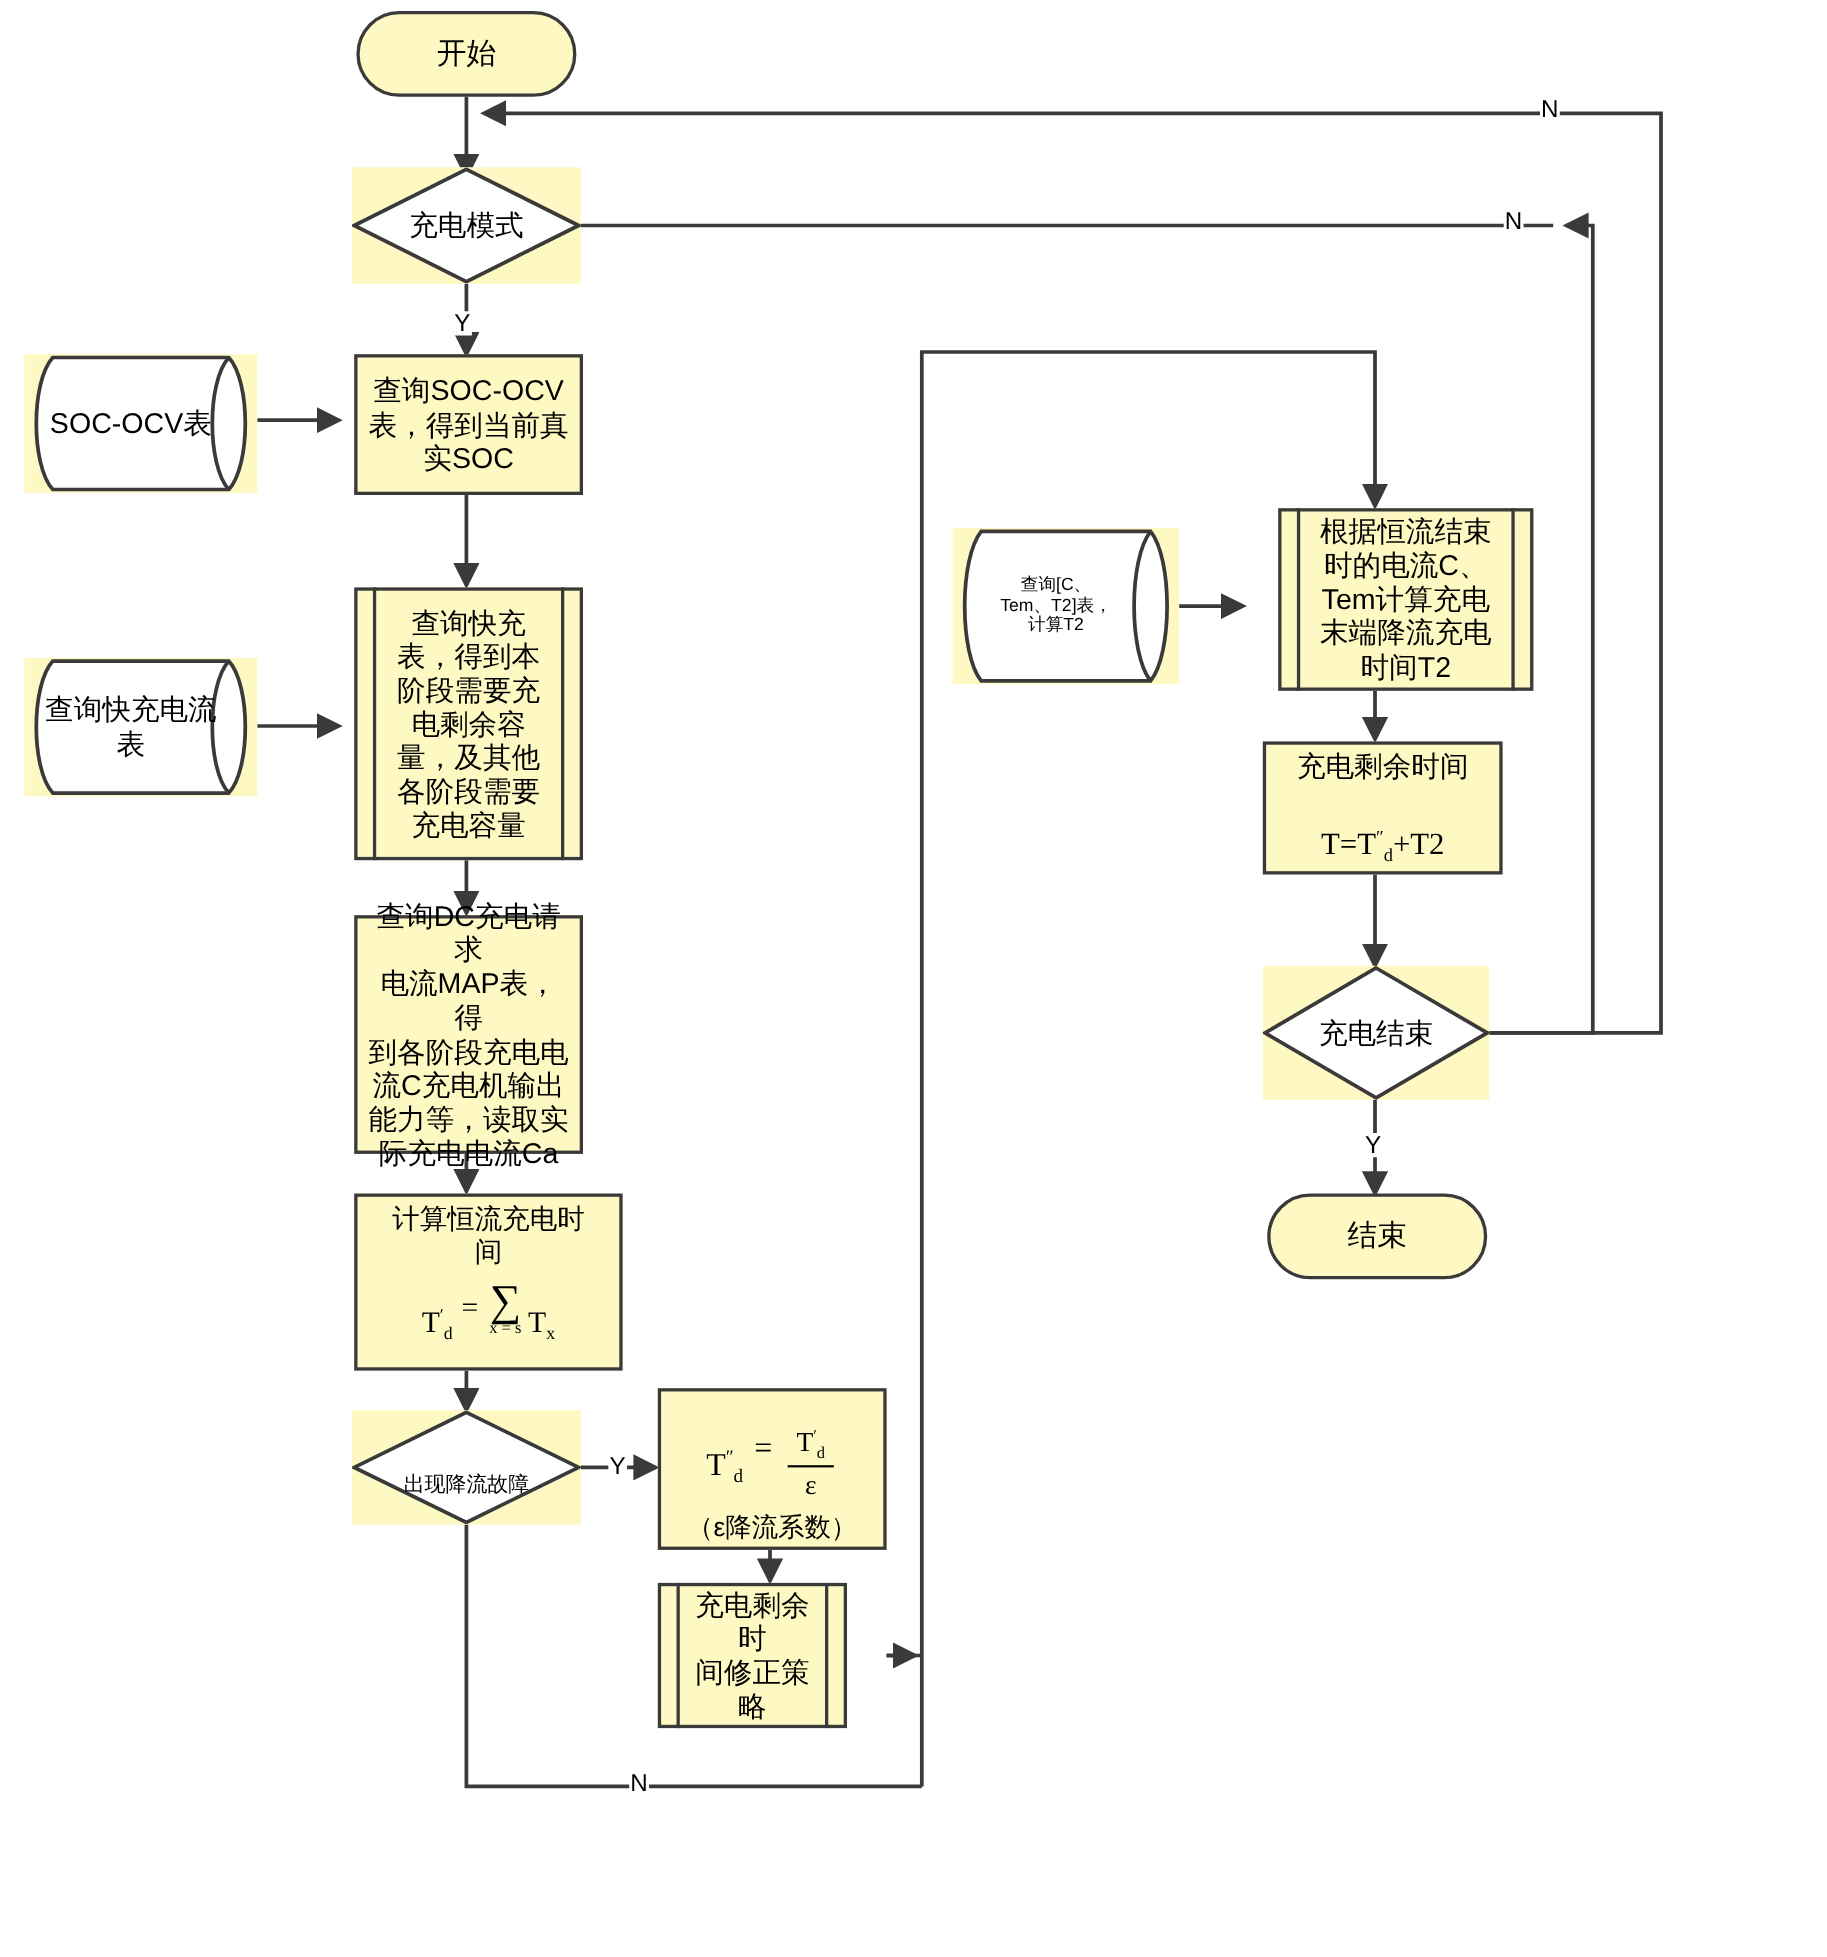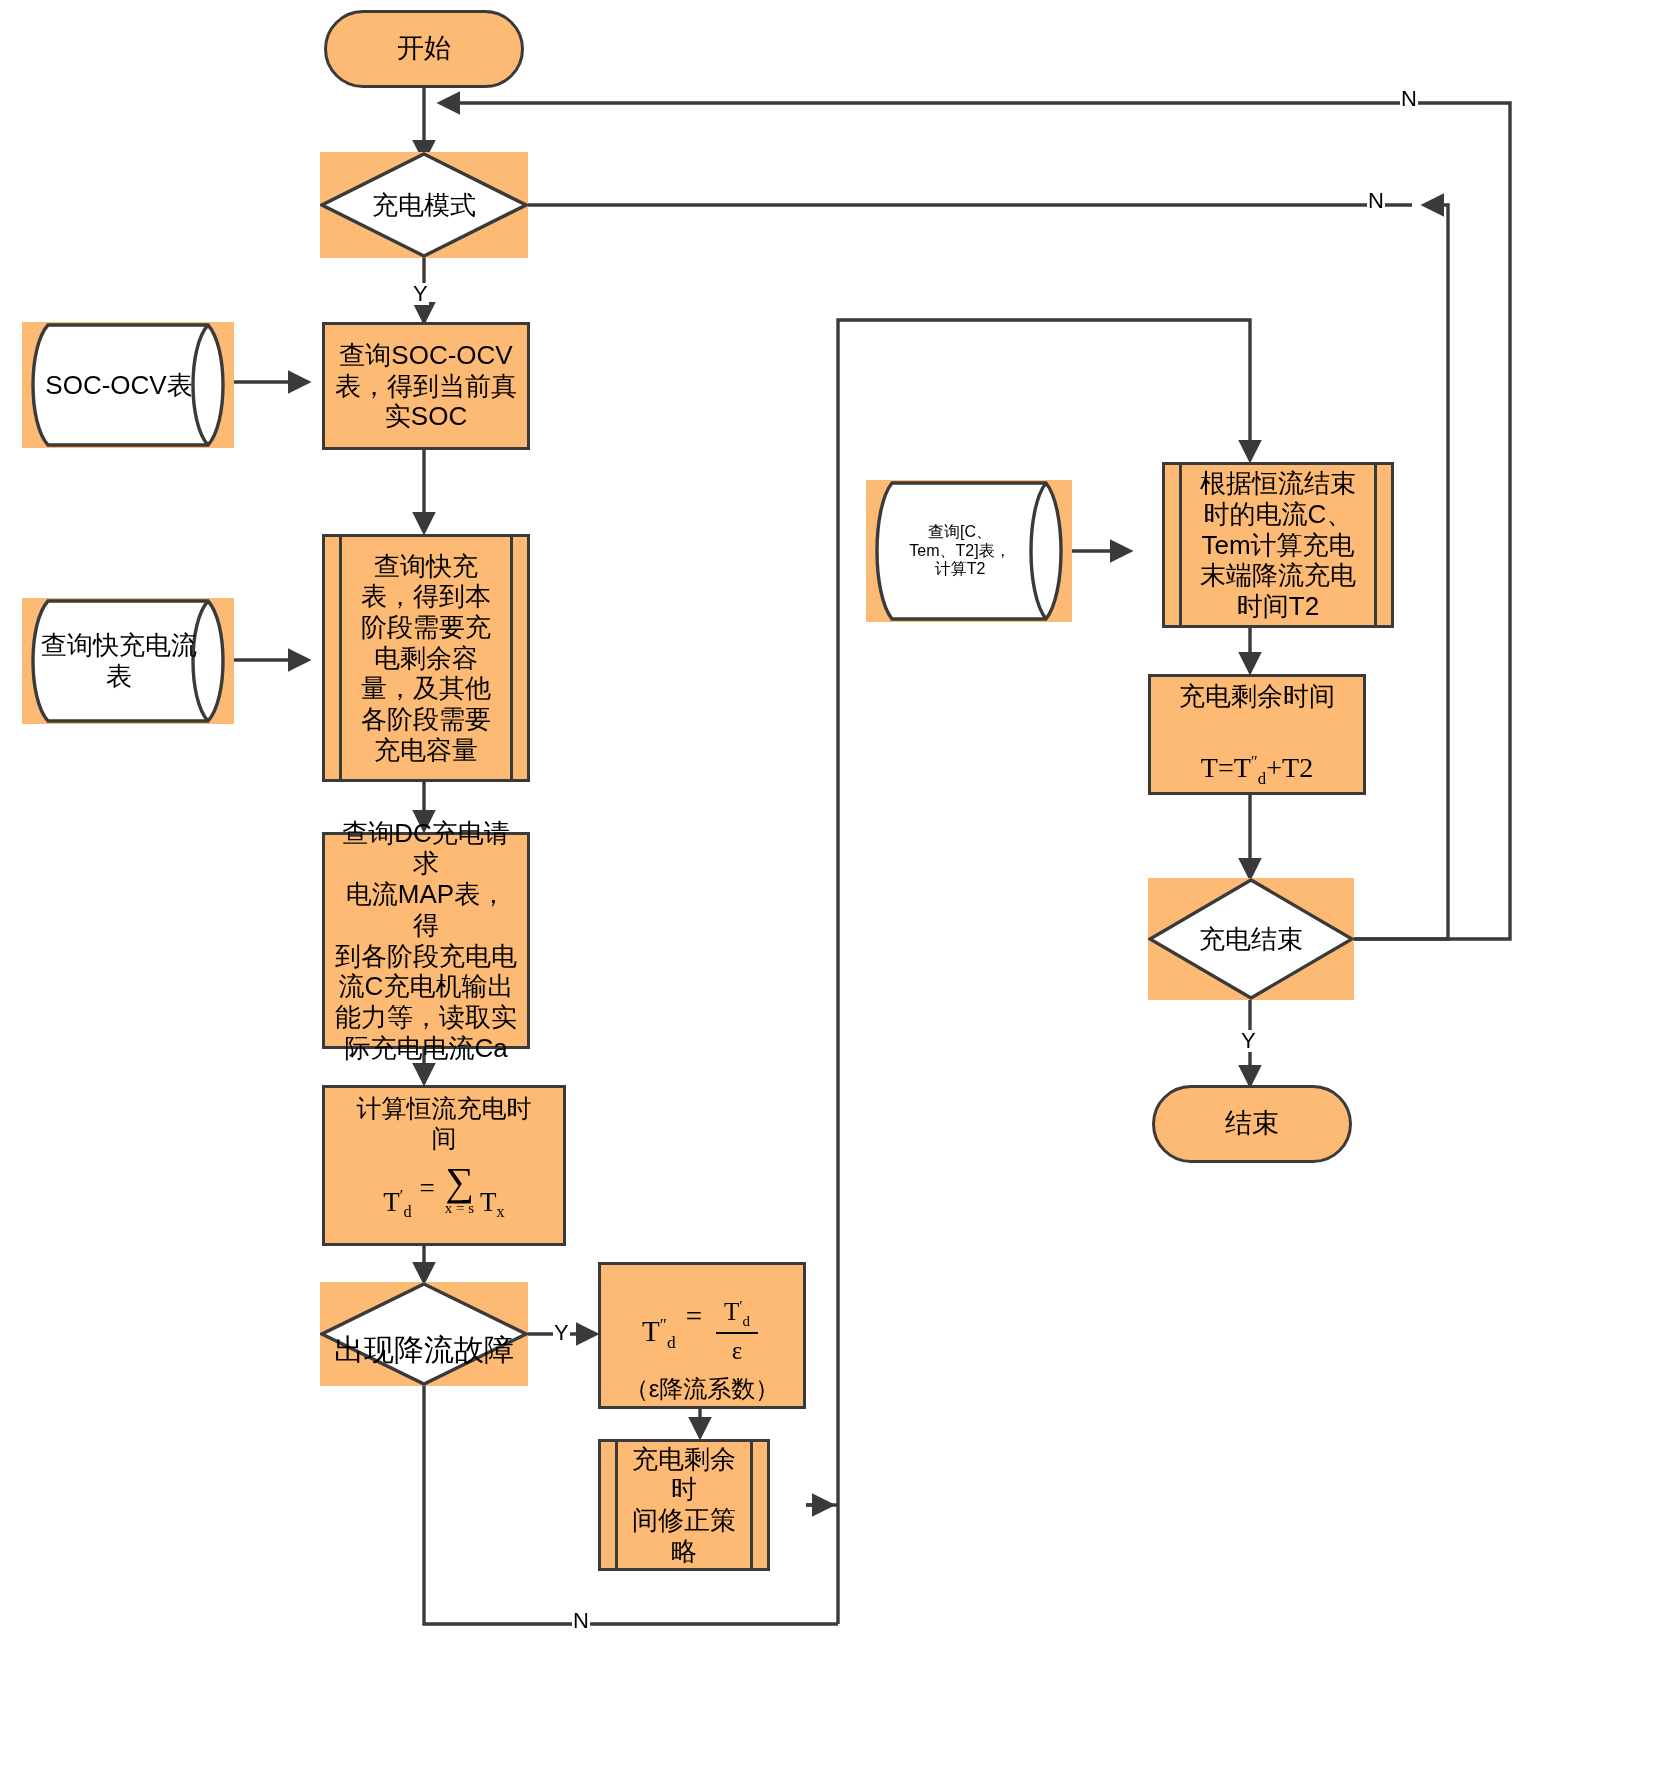--- a/index.html
+++ b/index.html
@@ -16,21 +16,21 @@
     overflow: hidden;
   }
   .node {
     position: absolute;
     box-sizing: border-box;
     display: flex;
     align-items: center;
     justify-content: center;
     text-align: center;
     color: #000000;
-    background: #fdba74;
+    background: #fef9c3;
     line-height: 1.18;
     white-space: pre-line;
   }
   
   .terminator {
     border: 3px solid #3a3a3a;
     border-radius: 44px;
     font-size: 27px;
   }
   
@@ -262,21 +262,21 @@
       <span style="margin-left:4px;">
         <span>T</span><sub class="sb">x</sub>
       </span>
     </span>
   </div>
 
   <div class="node decision" style="left:320px; top:1282px; width:208px; height:104px;">
     <svg viewBox="0 0 208 104" preserveAspectRatio="none">
       <polygon points="104,2 206,52 104,102 2,52" fill="#ffffff" stroke="#3a3a3a" stroke-width="3.4"></polygon>
     </svg>
-    <span class="dlabel" style="font-size:30px;margin-top:32px;">出现降流故障</span>
+    <span class="dlabel" style="font-size:19px;margin-top:32px;">出现降流故障</span>
   </div>
 
   <div class="node process" style="left:598px; top:1262px; width:208px; height:147px; flex-direction:column; justify-content:center;">
     <span class="mathline" style="display:inline-flex; align-items:center; font-size:29px;">
       <span>
         <span>T</span><sup class="pr">″</sup><sub class="sb">d</sub>
       </span>
       <span style="margin:0 10px;">=</span>
       <span class="frac" style="font-size:25px;">
         <span class="num">

